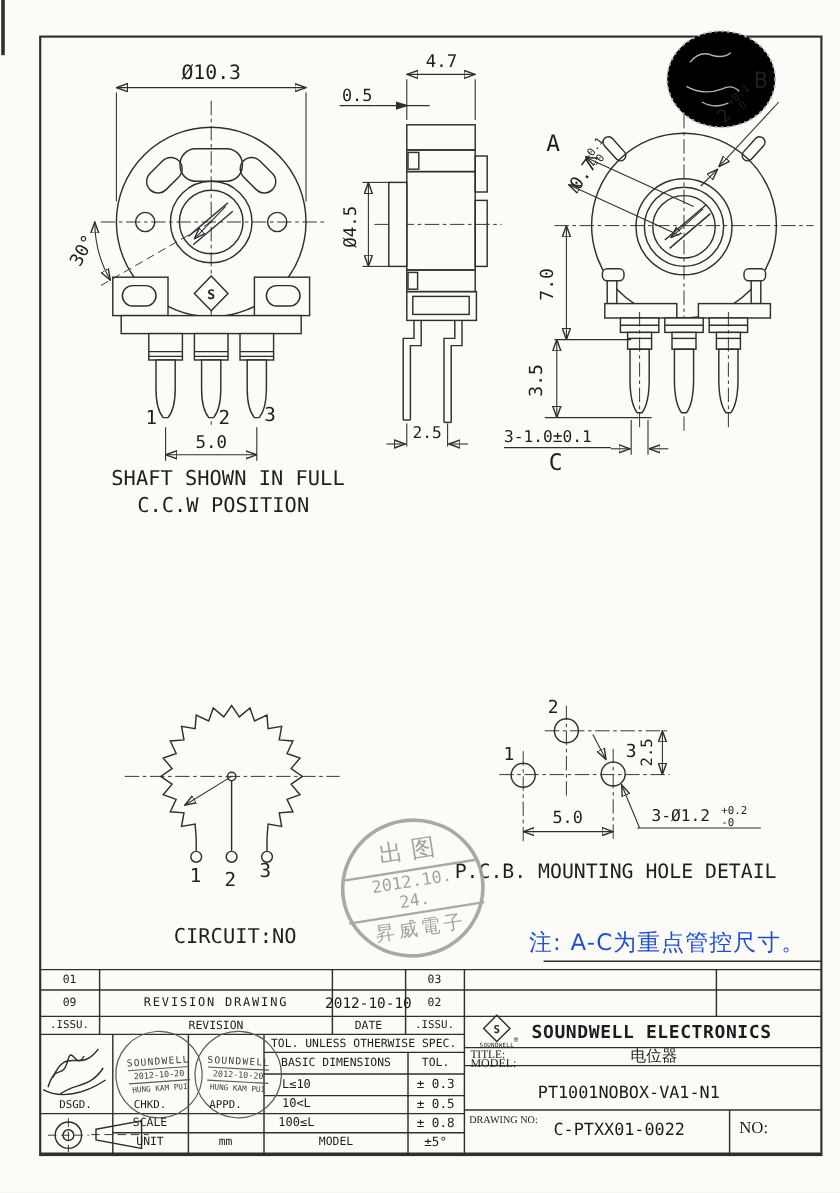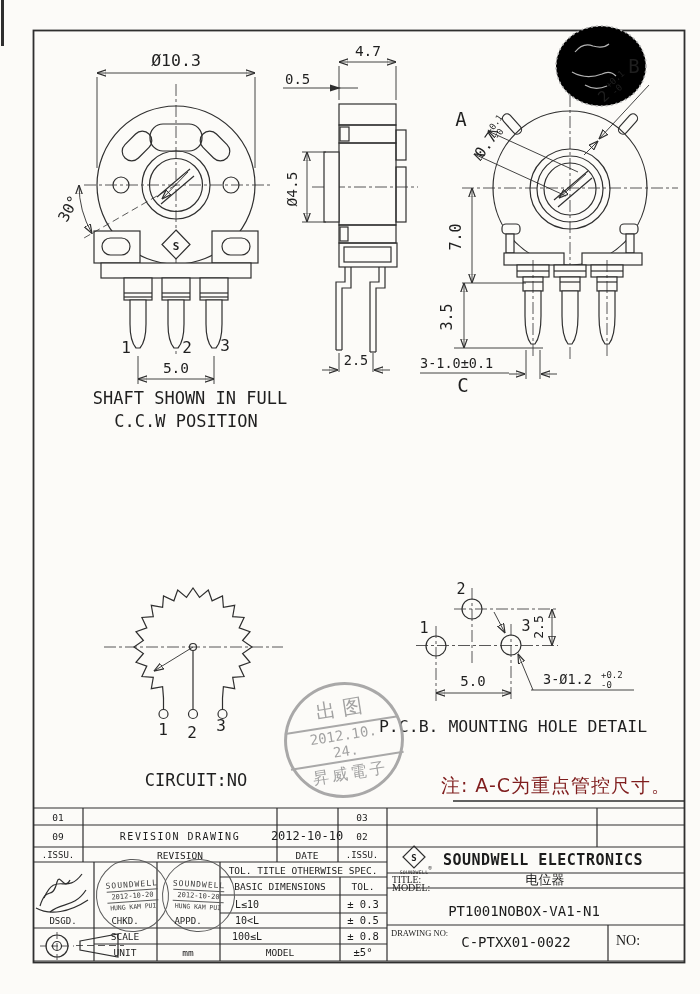--- a/index.html
+++ b/index.html
@@ -323,21 +323,21 @@
     <path d="M80,941 L118,934 L118,957 L80,950 Z"></path>
     <line class="dash" x1="76" y1="945.5" x2="124" y2="945.5"></line>
   </g>
 
   <g>
     <polygon points="414,846 425,857 414,868 403,857"></polygon>
     <text x="414" y="861" class="mid" font-size="9" font-weight="bold">S</text>
   </g>
 </svg>
 
-<div class="txt cjk" style="left:556px;top:786px;font-size:19px;letter-spacing:1px;color:#7f1d1d">注: A-C为重点管控尺寸。</div>
+<div class="txt cjk" style="left:556px;top:786px;font-size:19px;letter-spacing:1px;color:#1d4ed8">注: A-C为重点管控尺寸。</div>
 
 <div class="stamp stamp-release">
   <span class="rs-top cjk">出图</span>
   <span class="rs-date">2012.10. 24.</span>
   <span class="rs-bot cjk">昇威電子</span>
 </div>
 
 <div class="stamp stamp-appr" style="left:96px;transform:rotate(-4deg)">
   <span class="sa-co">SOUNDWELL</span>
   <span class="sa-dt">2012-10-20</span>
@@ -355,21 +355,21 @@
 <span class="txt" style="left:362px;top:817px;font-size:9.5px">03</span>
 <span class="txt" style="left:58px;top:836px;font-size:9.5px">09</span>
 <span class="txt" style="left:180px;top:836px;font-size:10px;letter-spacing:1.5px">REVISION DRAWING</span>
 <span class="txt" style="left:307px;top:836px;font-size:12px">2012-10-10</span>
 <span class="txt" style="left:362px;top:836px;font-size:9.5px">02</span>
 <span class="txt" style="left:58px;top:855px;font-size:9px">.ISSU.</span>
 <span class="txt" style="left:180px;top:855px;font-size:9.5px">REVISION</span>
 <span class="txt" style="left:307px;top:855px;font-size:9.5px">DATE</span>
 <span class="txt" style="left:362px;top:855px;font-size:9px">.ISSU.</span>
 
-<span class="txt" style="left:303px;top:870px;font-size:9.5px">TOL. TITLE OTHERWISE SPEC.</span>
+<span class="txt" style="left:303px;top:870px;font-size:9.5px">TOL. UNLESS OTHERWISE SPEC.</span>
 <span class="txt" style="left:280px;top:886px;font-size:9.5px">BASIC DIMENSIONS</span>
 <span class="txt" style="left:363px;top:886px;font-size:9.5px">TOL.</span>
 <span class="txt" style="left:247px;top:904px;font-size:10px">L≤10</span>
 <span class="txt" style="left:363px;top:904px;font-size:10.5px">± 0.3</span>
 <span class="txt" style="left:247px;top:920px;font-size:10px">10&lt;L</span>
 <span class="txt" style="left:363px;top:920px;font-size:10.5px">± 0.5</span>
 <span class="txt" style="left:247px;top:936px;font-size:10px">100≤L</span>
 <span class="txt" style="left:363px;top:936px;font-size:10.5px">± 0.8</span>
 <span class="txt" style="left:280px;top:952px;font-size:9.5px">MODEL</span>
 <span class="txt" style="left:363px;top:952px;font-size:10.5px">±5°</span>

